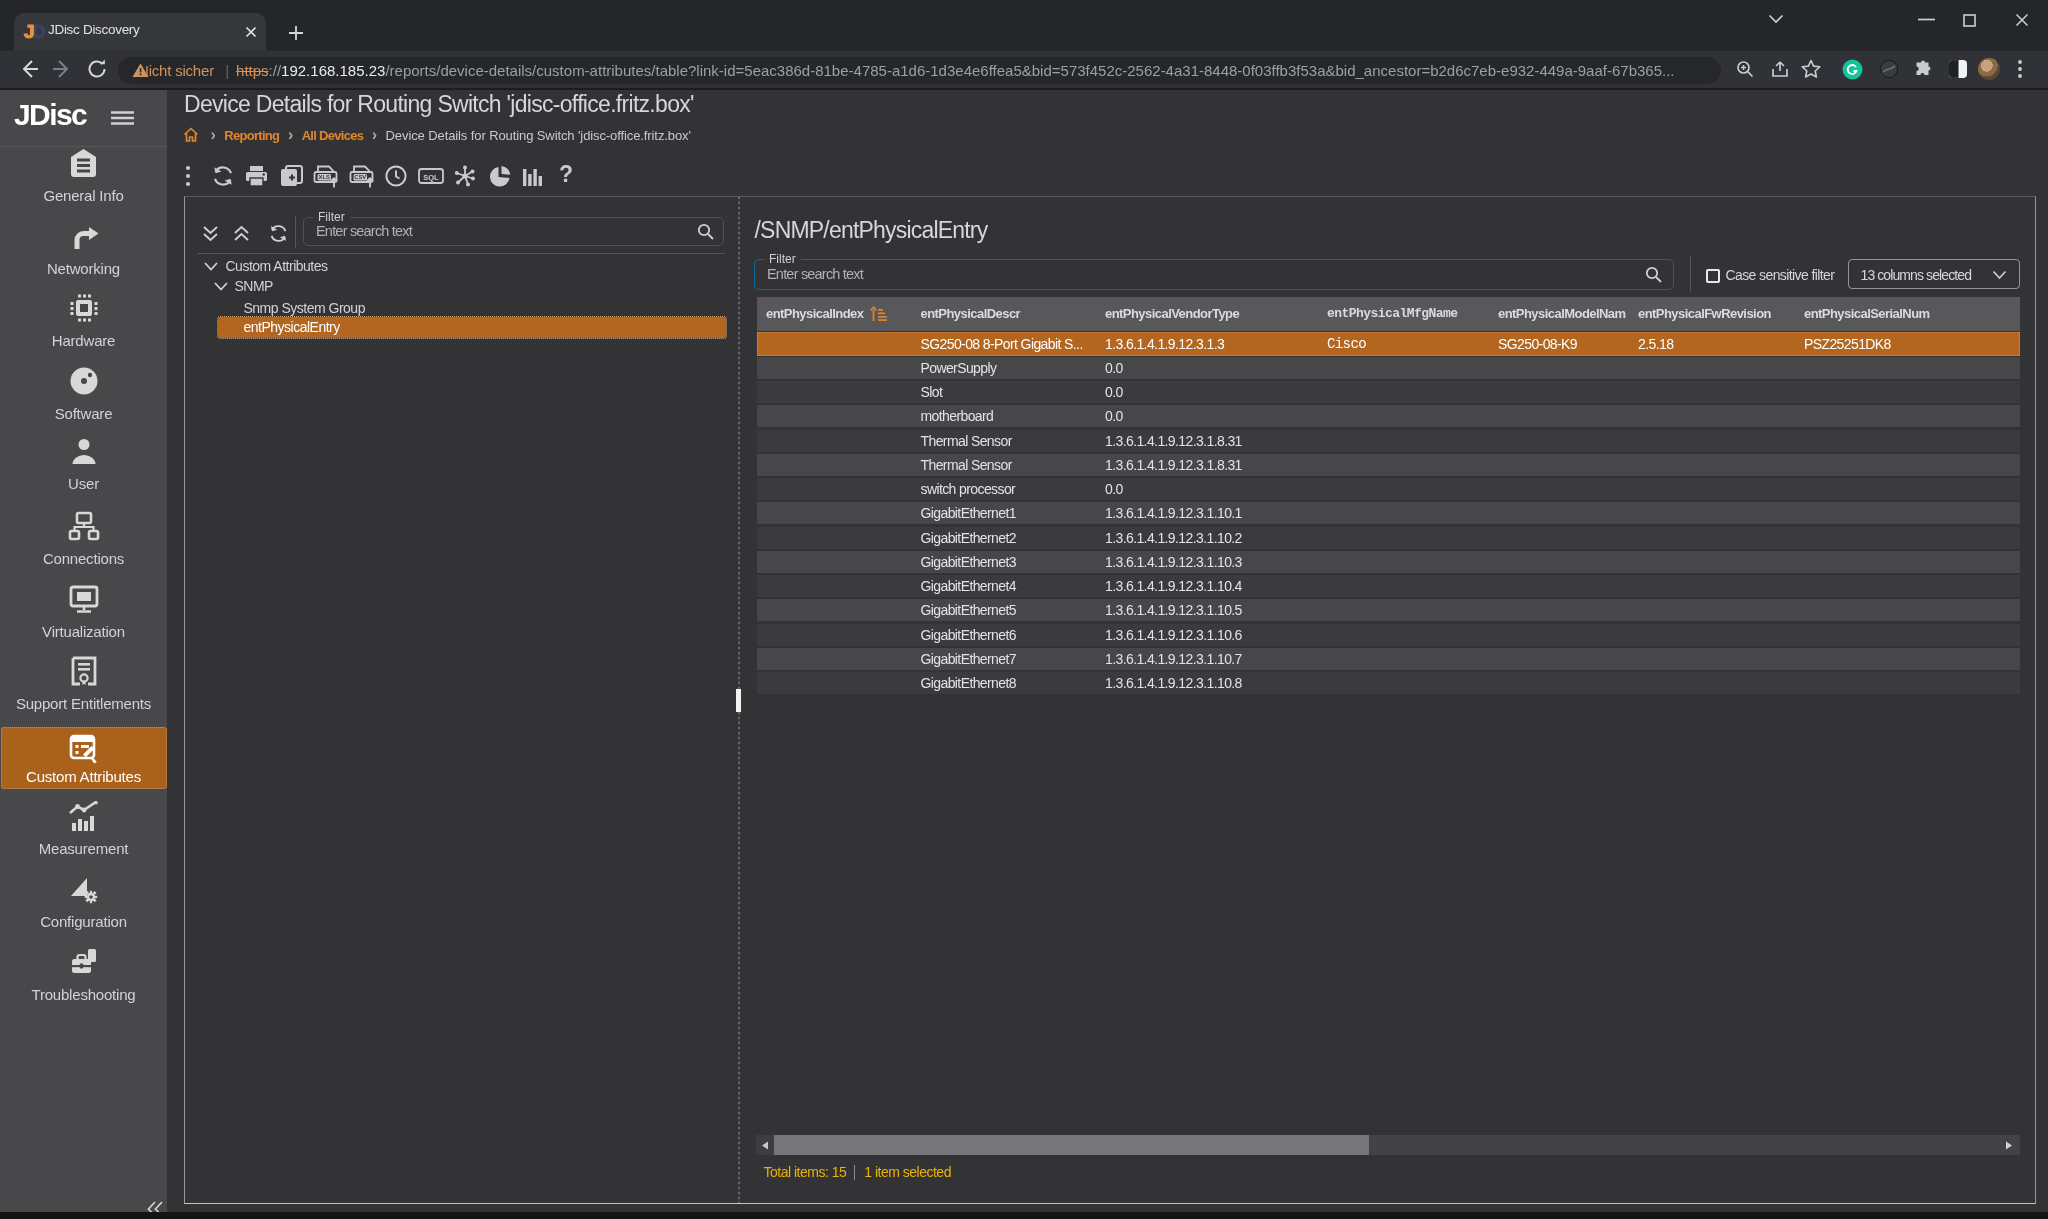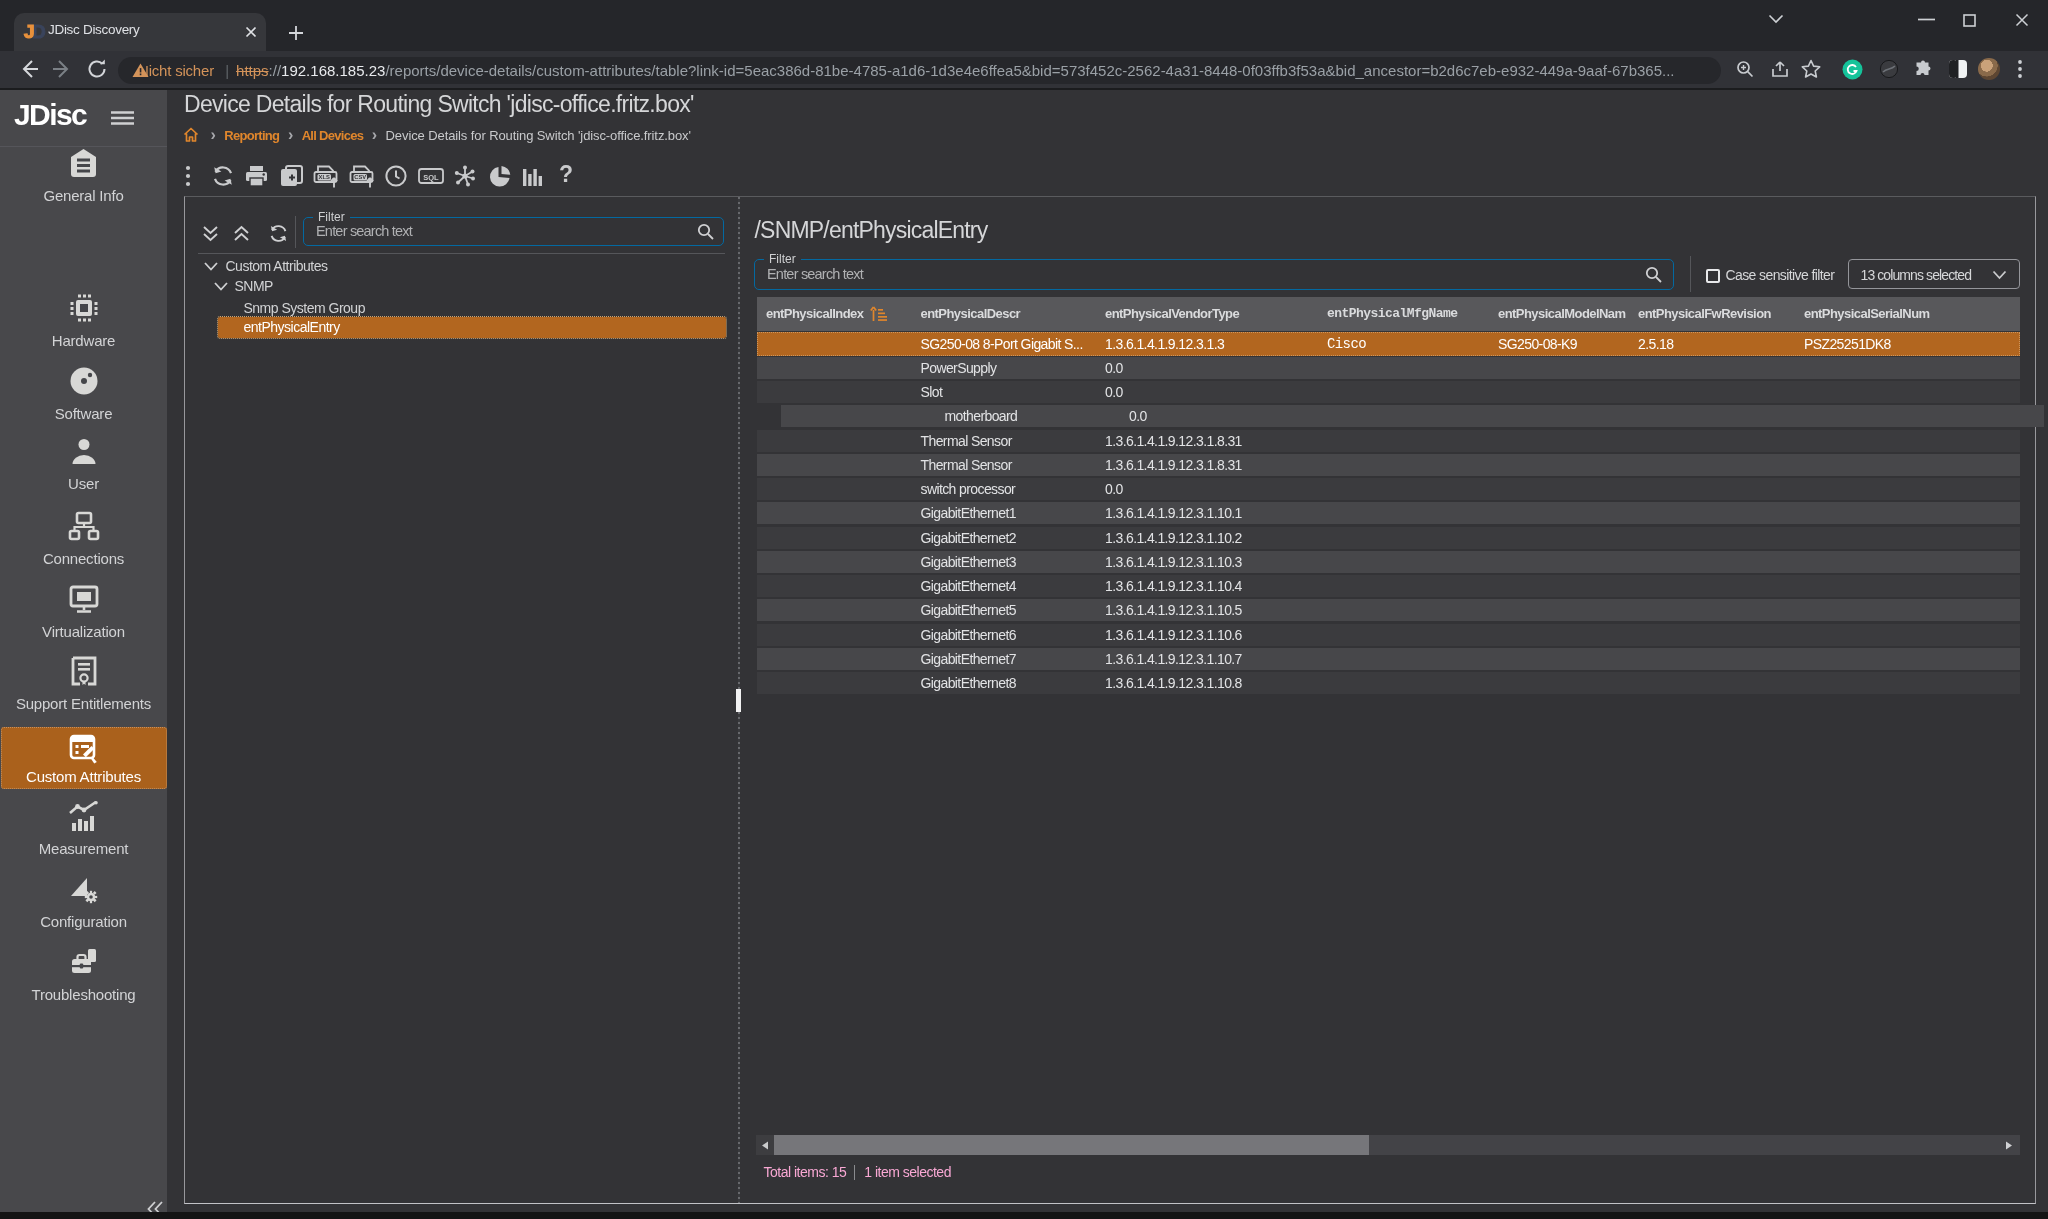--- a/index.html
+++ b/index.html
@@ -49,21 +49,21 @@
   #thead { position:absolute; left:17.5px; top:100px; width:1263px; height:34px; background:#58585b; }
   #thead span { position:absolute; top:0; line-height:34px; font-size:13px; font-weight:bold; letter-spacing:-0.55px; color:#dadbdd; }
   .trow { position:absolute; left:17.5px; width:1263px; height:22px; line-height:22px; font-size:14px; letter-spacing:-0.6px; color:#e2e3e5; }
   .trow span { position:absolute; top:0; }
   .rl { background:#47474a; }
   .rd { background:#3b3b3e; }
   #selrow { background:#b2661f; color:#fff; outline:1px dotted rgba(240,214,178,0.42); outline-offset:-1px; }
   .c1 { left:163.5px; } .c2 { left:348px; } .c3 { left:570px;font-family:Liberation Mono, monospace; } .c4 { left:741px; } .c5 { left:881px; } .c6 { left:1047px; }
   
   #hscroll { position:absolute; left:16.5px; top:938.5px; width:1264px; height:19.5px; }
-  #totals { position:absolute; left:24px; top:967px; font-size:14px; letter-spacing:-0.5px; color:#f9a8d4; }
+  #totals { position:absolute; left:24px; top:967px; font-size:14px; letter-spacing:-0.5px; color:#eab308; }
   #blackbar { position:absolute; left:0; top:1212px; width:2048px; height:7px; background:#141414; }
 </style>
 </head>
 <body>
 <div id="chrome">
   <div id="tab">
     <div style="position:absolute;left:10px;top:12px;width:20px;height:20px;">
       <span style="position:absolute;left:8px;top:-4px;font-size:19px;font-weight:bold;color:#3a445c;-webkit-text-stroke:1px #3a445c;">D</span>
       <span style="position:absolute;left:0;top:-4px;font-size:19px;font-weight:bold;color:#e8913c;-webkit-text-stroke:1.2px #e8913c;">J</span>
     </div>
@@ -156,20 +156,27 @@
     <div style="position:absolute;left:0;top:55.5px;width:167px;height:1px;background:#55555a;"></div>
     <div id="sbsel" style="top:637px;"></div>
     <div class="sbitem" style="top:58px;">
       <svg width="31" height="30" viewBox="0 0 31 30">
           <path d="M15.5 1 L28 9 V26 a3 3 0 0 1 -3 3 H6 a3 3 0 0 1 -3 -3 V9 Z" fill="#d8d8d6"></path>
           <rect x="9" y="10.5" width="13" height="3" fill="#45464a"></rect>
           <rect x="9" y="16" width="13" height="3" fill="#45464a"></rect>
           <rect x="9" y="21.5" width="13" height="3" fill="#45464a"></rect>
         </svg>
       <div class="sblab">General Info</div>
+    </div>
+    <div class="sbitem" style="top:130.6px;">
+      <svg width="30" height="30" viewBox="0 0 30 30">
+          <path d="M8 28 V19 a6.5 6.5 0 0 1 6.5 -6.5 h7" fill="none" stroke="#d8d8d6" stroke-width="5"></path>
+          <path d="M20 6 L29.5 12.5 L20 19 Z" fill="#d8d8d6"></path>
+        </svg>
+      <div class="sblab">Networking</div>
     </div>
     <div class="sbitem" style="top:203.2px;">
       <svg width="30" height="30" viewBox="0 0 30 30">
           <rect x="7" y="7" width="16" height="16" rx="2" fill="#d8d8d6"></rect>
           <g fill="#d8d8d6">
             <rect x="9" y="1.5" width="3" height="3"></rect>
             <rect x="14" y="1.5" width="3" height="3"></rect>
             <rect x="19" y="1.5" width="3" height="3"></rect>
             <rect x="9" y="25.5" width="3" height="3"></rect>
             <rect x="14" y="25.5" width="3" height="3"></rect>
@@ -454,21 +461,21 @@
             <span class="c6">PSZ25251DK8</span>
           </div>
         <div class="trow rl" style="top:160.25px;">
             <span class="c1">PowerSupply</span>
             <span class="c2">0.0</span>
           </div>
         <div class="trow rd" style="top:184.5px;">
             <span class="c1">Slot</span>
             <span class="c2">0.0</span>
           </div>
-        <div class="trow rl" style="top:208.75px;margin-left:24px;">
+        <div class="trow rl" style="top:208.75px;">
             <span class="c1">motherboard</span>
             <span class="c2">0.0</span>
           </div>
         <div class="trow rd" style="top:233.0px;">
             <span class="c1">Thermal Sensor</span>
             <span class="c2">1.3.6.1.4.1.9.12.3.1.8.31</span>
           </div>
         <div class="trow rl" style="top:257.25px;">
             <span class="c1">Thermal Sensor</span>
             <span class="c2">1.3.6.1.4.1.9.12.3.1.8.31</span>

